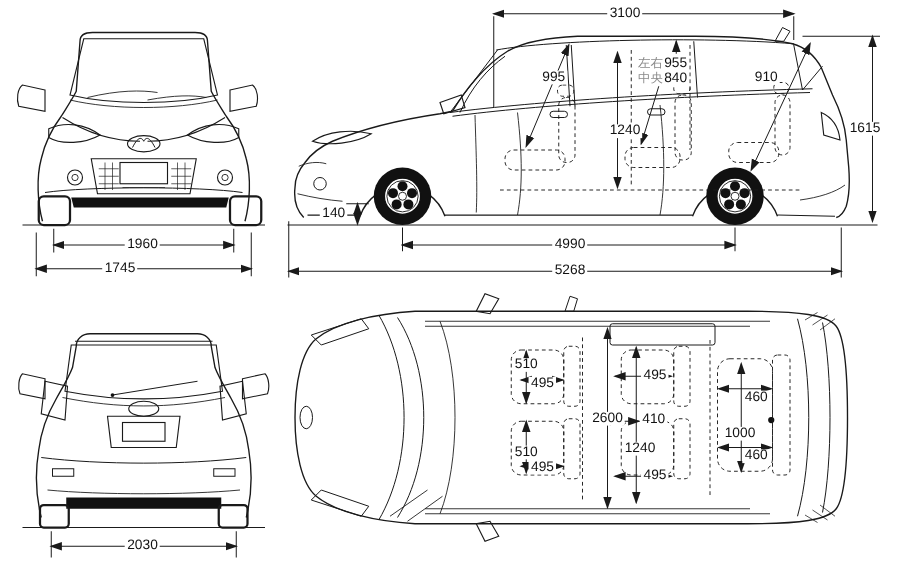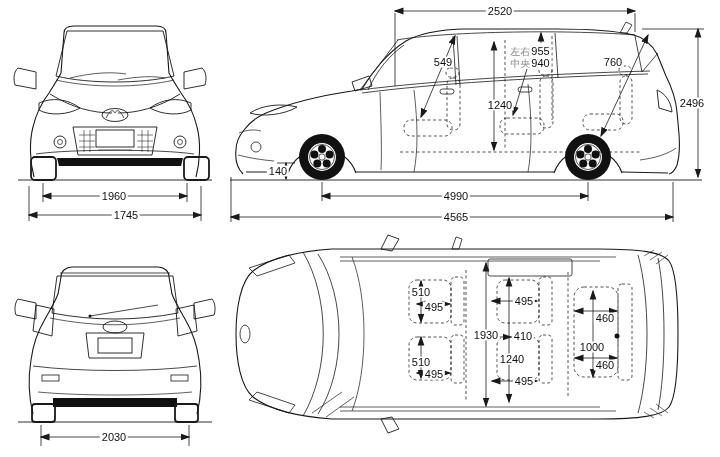--- a/index.html
+++ b/index.html
@@ -197,40 +197,40 @@
       <line x1="509" y1="278" x2="509" y2="402" marker-start="url(#arw)" marker-end="url(#arw)"></line>
       <line x1="492" y1="381" x2="537" y2="381" marker-start="url(#arw)" marker-end="url(#arw)"></line>
       <line x1="575" y1="311" x2="617" y2="311" marker-start="url(#arw)" marker-end="url(#arw)"></line>
       <line x1="593" y1="291" x2="593" y2="377" marker-start="url(#arw)" marker-end="url(#arw)"></line>
       <line x1="575" y1="358" x2="617" y2="358" marker-start="url(#arw)" marker-end="url(#arw)"></line>
     </g>
   </g>
 </svg>
 
 <span class="dim" style="left:114px;top:196px">1960</span>
-<span class="dim" style="left:126px;top:215px">1745</span>
-
-<span class="dim" style="left:500px;top:11px">2520</span>
-<span class="dim" style="left:443px;top:62px">549</span>
+<span class="dim" style="left:96px;top:215px">1745</span>
+
+<span class="dim" style="left:500px;top:11px">3100</span>
+<span class="dim" style="left:443px;top:62px">995</span>
 <span class="dim" style="left:530px;top:51px"><i class="cjk">左右</i><b>955</b></span>
-<span class="dim" style="left:530px;top:63px"><i class="cjk">中央</i><b>940</b></span>
-<span class="dim" style="left:613px;top:62px">760</span>
+<span class="dim" style="left:530px;top:63px"><i class="cjk">中央</i><b>840</b></span>
+<span class="dim" style="left:613px;top:62px">910</span>
 <span class="dim" style="left:500px;top:105px">1240</span>
-<span class="dim" style="left:692px;top:103px">2496</span>
-<span class="dim" style="left:278px;top:171px">140</span>
+<span class="dim" style="left:692px;top:103px">1615</span>
+<span class="dim" style="left:267px;top:171px">140</span>
 <span class="dim" style="left:456px;top:196px">4990</span>
-<span class="dim" style="left:456px;top:217px">4565</span>
+<span class="dim" style="left:456px;top:217px">5268</span>
 
 <span class="dim" style="left:114px;top:437px">2030</span>
 
 <span class="dim" style="left:421px;top:292px">510</span>
 <span class="dim" style="left:434px;top:307px">495</span>
 <span class="dim" style="left:421px;top:362px">510</span>
 <span class="dim" style="left:434px;top:374px">495</span>
-<span class="dim" style="left:486px;top:335px">1930</span>
+<span class="dim" style="left:486px;top:335px">2600</span>
 <span class="dim" style="left:524px;top:301px">495</span>
 <span class="dim" style="left:523px;top:336px">410</span>
 <span class="dim" style="left:512px;top:359px">1240</span>
 <span class="dim" style="left:524px;top:381px">495</span>
 <span class="dim" style="left:605px;top:318px">460</span>
 <span class="dim" style="left:592px;top:347px">1000</span>
 <span class="dim" style="left:605px;top:365px">460</span>
 
 </div>
 

